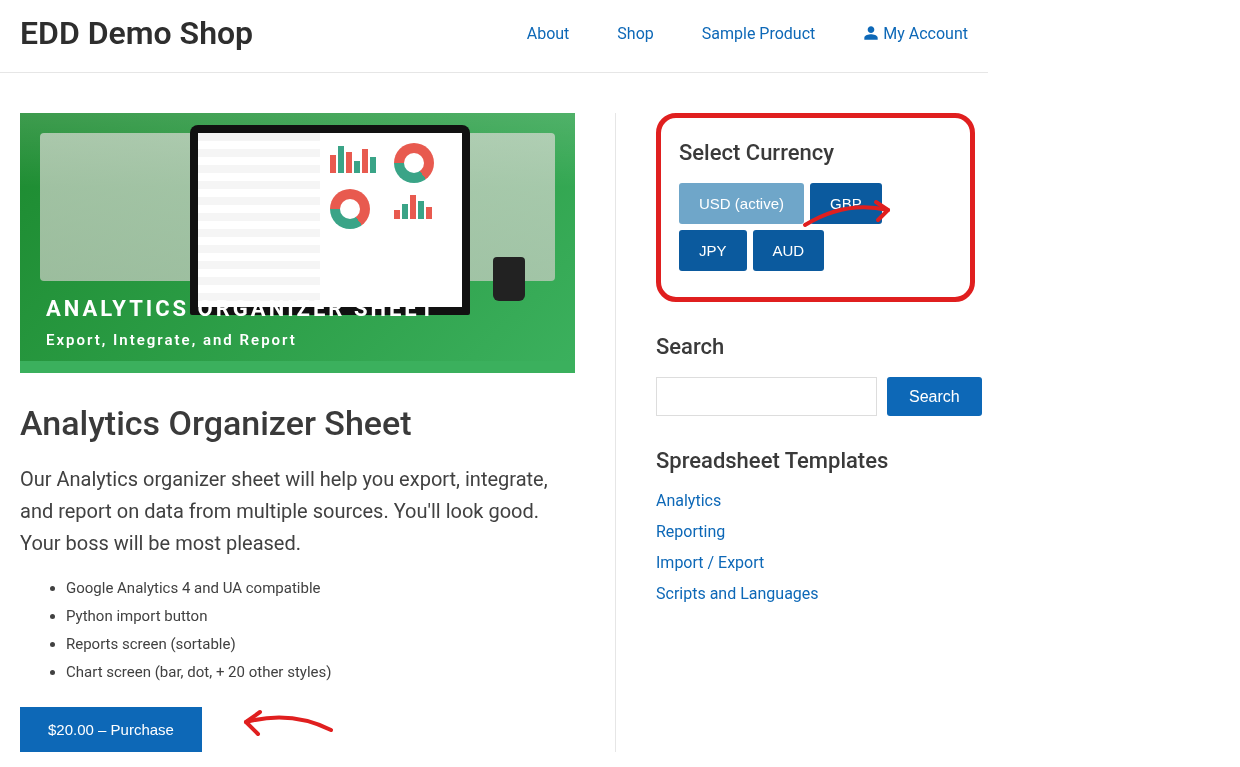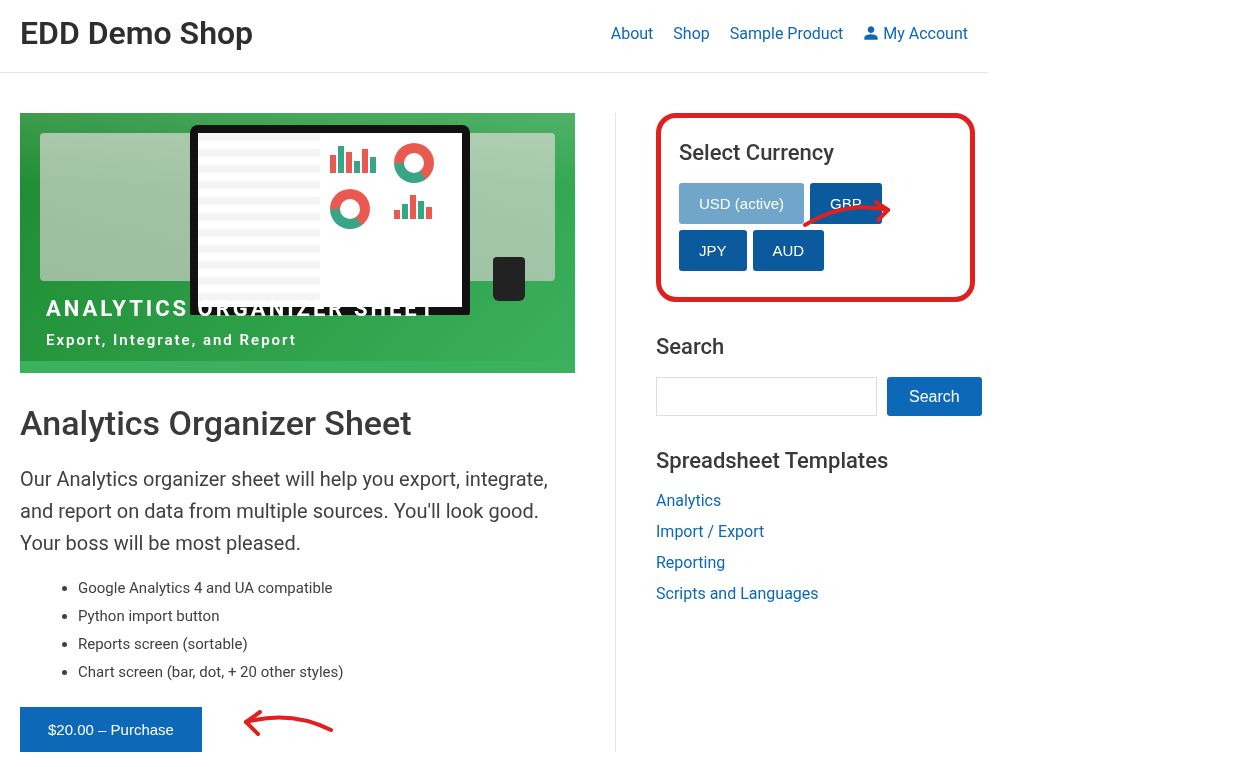--- a/index.html
+++ b/index.html
@@ -15,21 +15,21 @@
     --green2:#3bb05d;
   }
   *{box-sizing:border-box;}
   html,body{margin:0;padding:0;font-family:-apple-system,BlinkMacSystemFont,"Segoe UI",Roboto,Helvetica,Arial,sans-serif;color:var(--text);background:#fff;}
   a{color:var(--link);text-decoration:none;}
   .page{width:988px;min-height:767px;position:relative;}
 
   
   header{display:flex;justify-content:space-between;align-items:center;padding:14px 20px 20px;border-bottom:1px solid var(--border);}
   .site-title{font-size:32px;font-weight:600;color:#2e2e2e;}
-  nav.primary{display:flex;gap:20px;align-items:center;}
+  nav.primary{display:flex;gap:48px;align-items:center;}
   nav.primary a{font-size:16px;}
   .acct{display:inline-flex;align-items:center;gap:4px;}
   .acct svg{fill:var(--link);width:16px;height:16px;}
 
   
   .wrap{display:grid;grid-template-columns:1fr 360px;gap:40px;padding:40px 20px 0;}
   .divider{border-left:1px solid var(--border);padding-left:40px;}
 
   
   .hero{position:relative;width:555px;height:260px;background:linear-gradient(135deg,var(--green1),var(--green2));border-bottom:12px solid var(--green2);overflow:hidden;}
@@ -44,21 +44,21 @@
   .hero .bars{display:flex;gap:2px;align-items:flex-end;height:30px;}
   .hero .bars span{display:block;width:6px;background:#e85a4f;}
   .hero .bars span:nth-child(even){background:#3aa487;}
   .hero .cup{position:absolute;right:50px;bottom:60px;width:32px;height:44px;background:#222;border-radius:4px 4px 6px 6px;}
   .hero .title{position:absolute;left:26px;bottom:40px;color:#fff;font-weight:700;letter-spacing:3px;font-size:22px;}
   .hero .sub{position:absolute;left:26px;bottom:12px;color:#fff;font-weight:600;letter-spacing:2px;font-size:15px;}
 
   h1.product{font-size:34px;font-weight:500;margin:30px 0 20px;color:#3a3a3a;}
   p.desc{font-size:20px;line-height:1.6;color:#414141;margin:0 0 20px;max-width:820px;}
   ul.features{margin:0 0 26px;padding-left:46px;font-size:15px;color:#414141;}
-  ul.features li{margin:10px 12px;}
+  ul.features li{margin:10px 0;}
 
   .btn{display:inline-block;background:var(--link);color:#fff;border:none;padding:14px 28px;font-size:15px;cursor:pointer;}
 
   
   .widget{margin-bottom:32px;}
   .widget h3{font-size:22px;font-weight:500;margin:0 0 18px;color:#3a3a3a;}
   .currency-card{border:5px solid var(--red);border-radius:20px;padding:22px 18px 26px;}
   .currency-buttons{display:flex;flex-wrap:wrap;gap:6px;}
   .cur-btn{background:var(--link-dark);color:#fff;border:none;padding:12px 20px;font-size:15px;border-radius:3px;cursor:pointer;}
   .cur-btn.active{background:var(--active);}
@@ -162,22 +162,22 @@
         <div class="search-row">
           <input type="text" style="">
           <button>Search</button>
         </div>
       </div>
 
       <div class="widget">
         <h3>Spreadsheet Templates</h3>
         <ul class="cat-list">
           <li><a href="#">Analytics</a></li>
+          <li><a href="#">Reporting</a></li>
           <li><a href="#">Import / Export</a></li>
-          <li><a href="#">Reporting</a></li>
           <li><a href="#">Scripts and Languages</a></li>
         </ul>
       </div>
 
     </aside>
   </div>
 
   <svg class="arrow" style="left:800px;top:190px" width="100" height="50">
     <path d="M5 35 Q 45 10 88 20" stroke="var(--red)" stroke-width="4" fill="none" stroke-linecap="round"></path>
     <path d="M88 20 L76 12 M88 20 L78 30" stroke="var(--red)" stroke-width="4" fill="none" stroke-linecap="round"></path>

